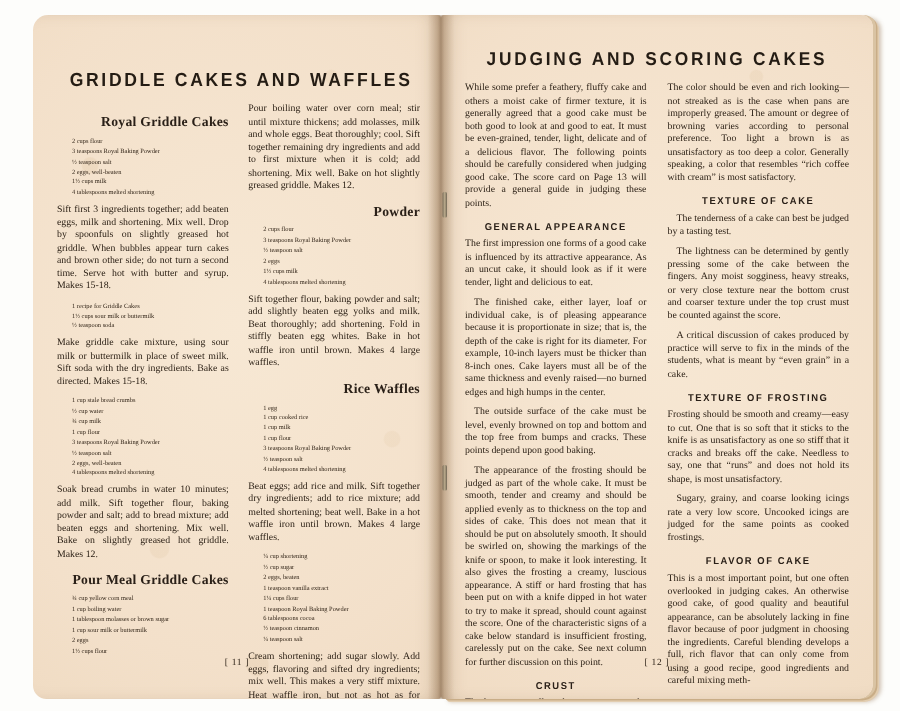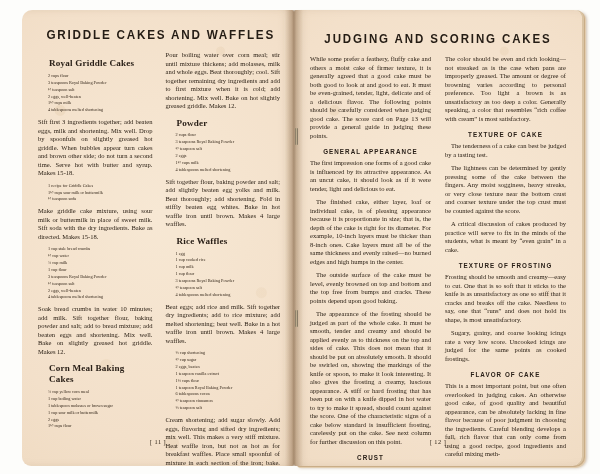--- a/index.html
+++ b/index.html
@@ -57,21 +57,21 @@
     pointer-events:none;z-index:5;
   }
   .staple{
     position:absolute;left:273px;width:3px;height:17px;
     background:linear-gradient(90deg,#6d6351,#b9ab8d,#5d5445);
     z-index:6;opacity:.85;border-radius:1px;
   }
   .staple-top{top:118px}
   .staple-bottom{top:300px}
 
-  .inner{position:relative;z-index:2;padding:18px 14px 0 16px;height:100%;box-sizing:border-box;}
+  .inner{position:relative;z-index:2;padding:36px 14px 0 16px;height:100%;box-sizing:border-box;}
   .page-right .inner{padding:22px 16px 0 16px;}
 
   
   .banner{
     text-align:center;
     font-family:"Liberation Sans", sans-serif;
     font-weight:bold;
     font-size:12.6px;
     letter-spacing:1.9px;
     color:#241c14;
@@ -79,27 +79,27 @@
     margin-bottom:9px;
     white-space:nowrap;
   }
   .page-right .banner{font-size:12.4px;letter-spacing:2.0px;}
 
   .cols{display:flex;gap:13px;}
   .col{flex:1;min-width:0;}
   .page-right .cols{gap:14px;}
 
   .rtitle{
-    text-align:left;
+    text-align:right;
     font-family:"Liberation Serif", serif;
     font-weight:bold;
     font-size:9.1px;
     color:#2a2018;
     letter-spacing:.2px;
-    margin:7px 11px 4px;
+    margin:7px 0 4px;
     line-height:1.2;
   }
   .subhead{
     text-align:center;
     font-family:"Liberation Sans", sans-serif;
     font-weight:bold;
     font-size:6.6px;
     letter-spacing:1.1px;
     color:#2a2018;
     transform:scaleX(.95);
@@ -163,21 +163,21 @@
               <li>½ cup water</li>
               <li>¾ cup milk</li>
               <li>1 cup flour</li>
               <li>3 teaspoons Royal Baking Powder</li>
               <li>½ teaspoon salt</li>
               <li>2 eggs, well-beaten</li>
               <li>4 tablespoons melted shortening</li>
             </ul>
             <p class="body">Soak bread crumbs in water 10 minutes; add milk. Sift together flour, baking powder and salt; add to bread mixture; add beaten eggs and shortening. Mix well. Bake on slightly greased hot griddle. Makes 12.</p>
 
-            <div class="rtitle">Corn Meal Baking Cakes</div>
+            <div class="rtitle">Pour Meal Griddle Cakes</div>
             <ul class="ing">
               <li>¾ cup yellow corn meal</li>
               <li>1 cup boiling water</li>
               <li>1 tablespoon molasses or brown sugar</li>
               <li>1 cup sour milk or buttermilk</li>
               <li>2 eggs</li>
               <li>1½ cups flour</li>
 
             </ul>
           </div>

